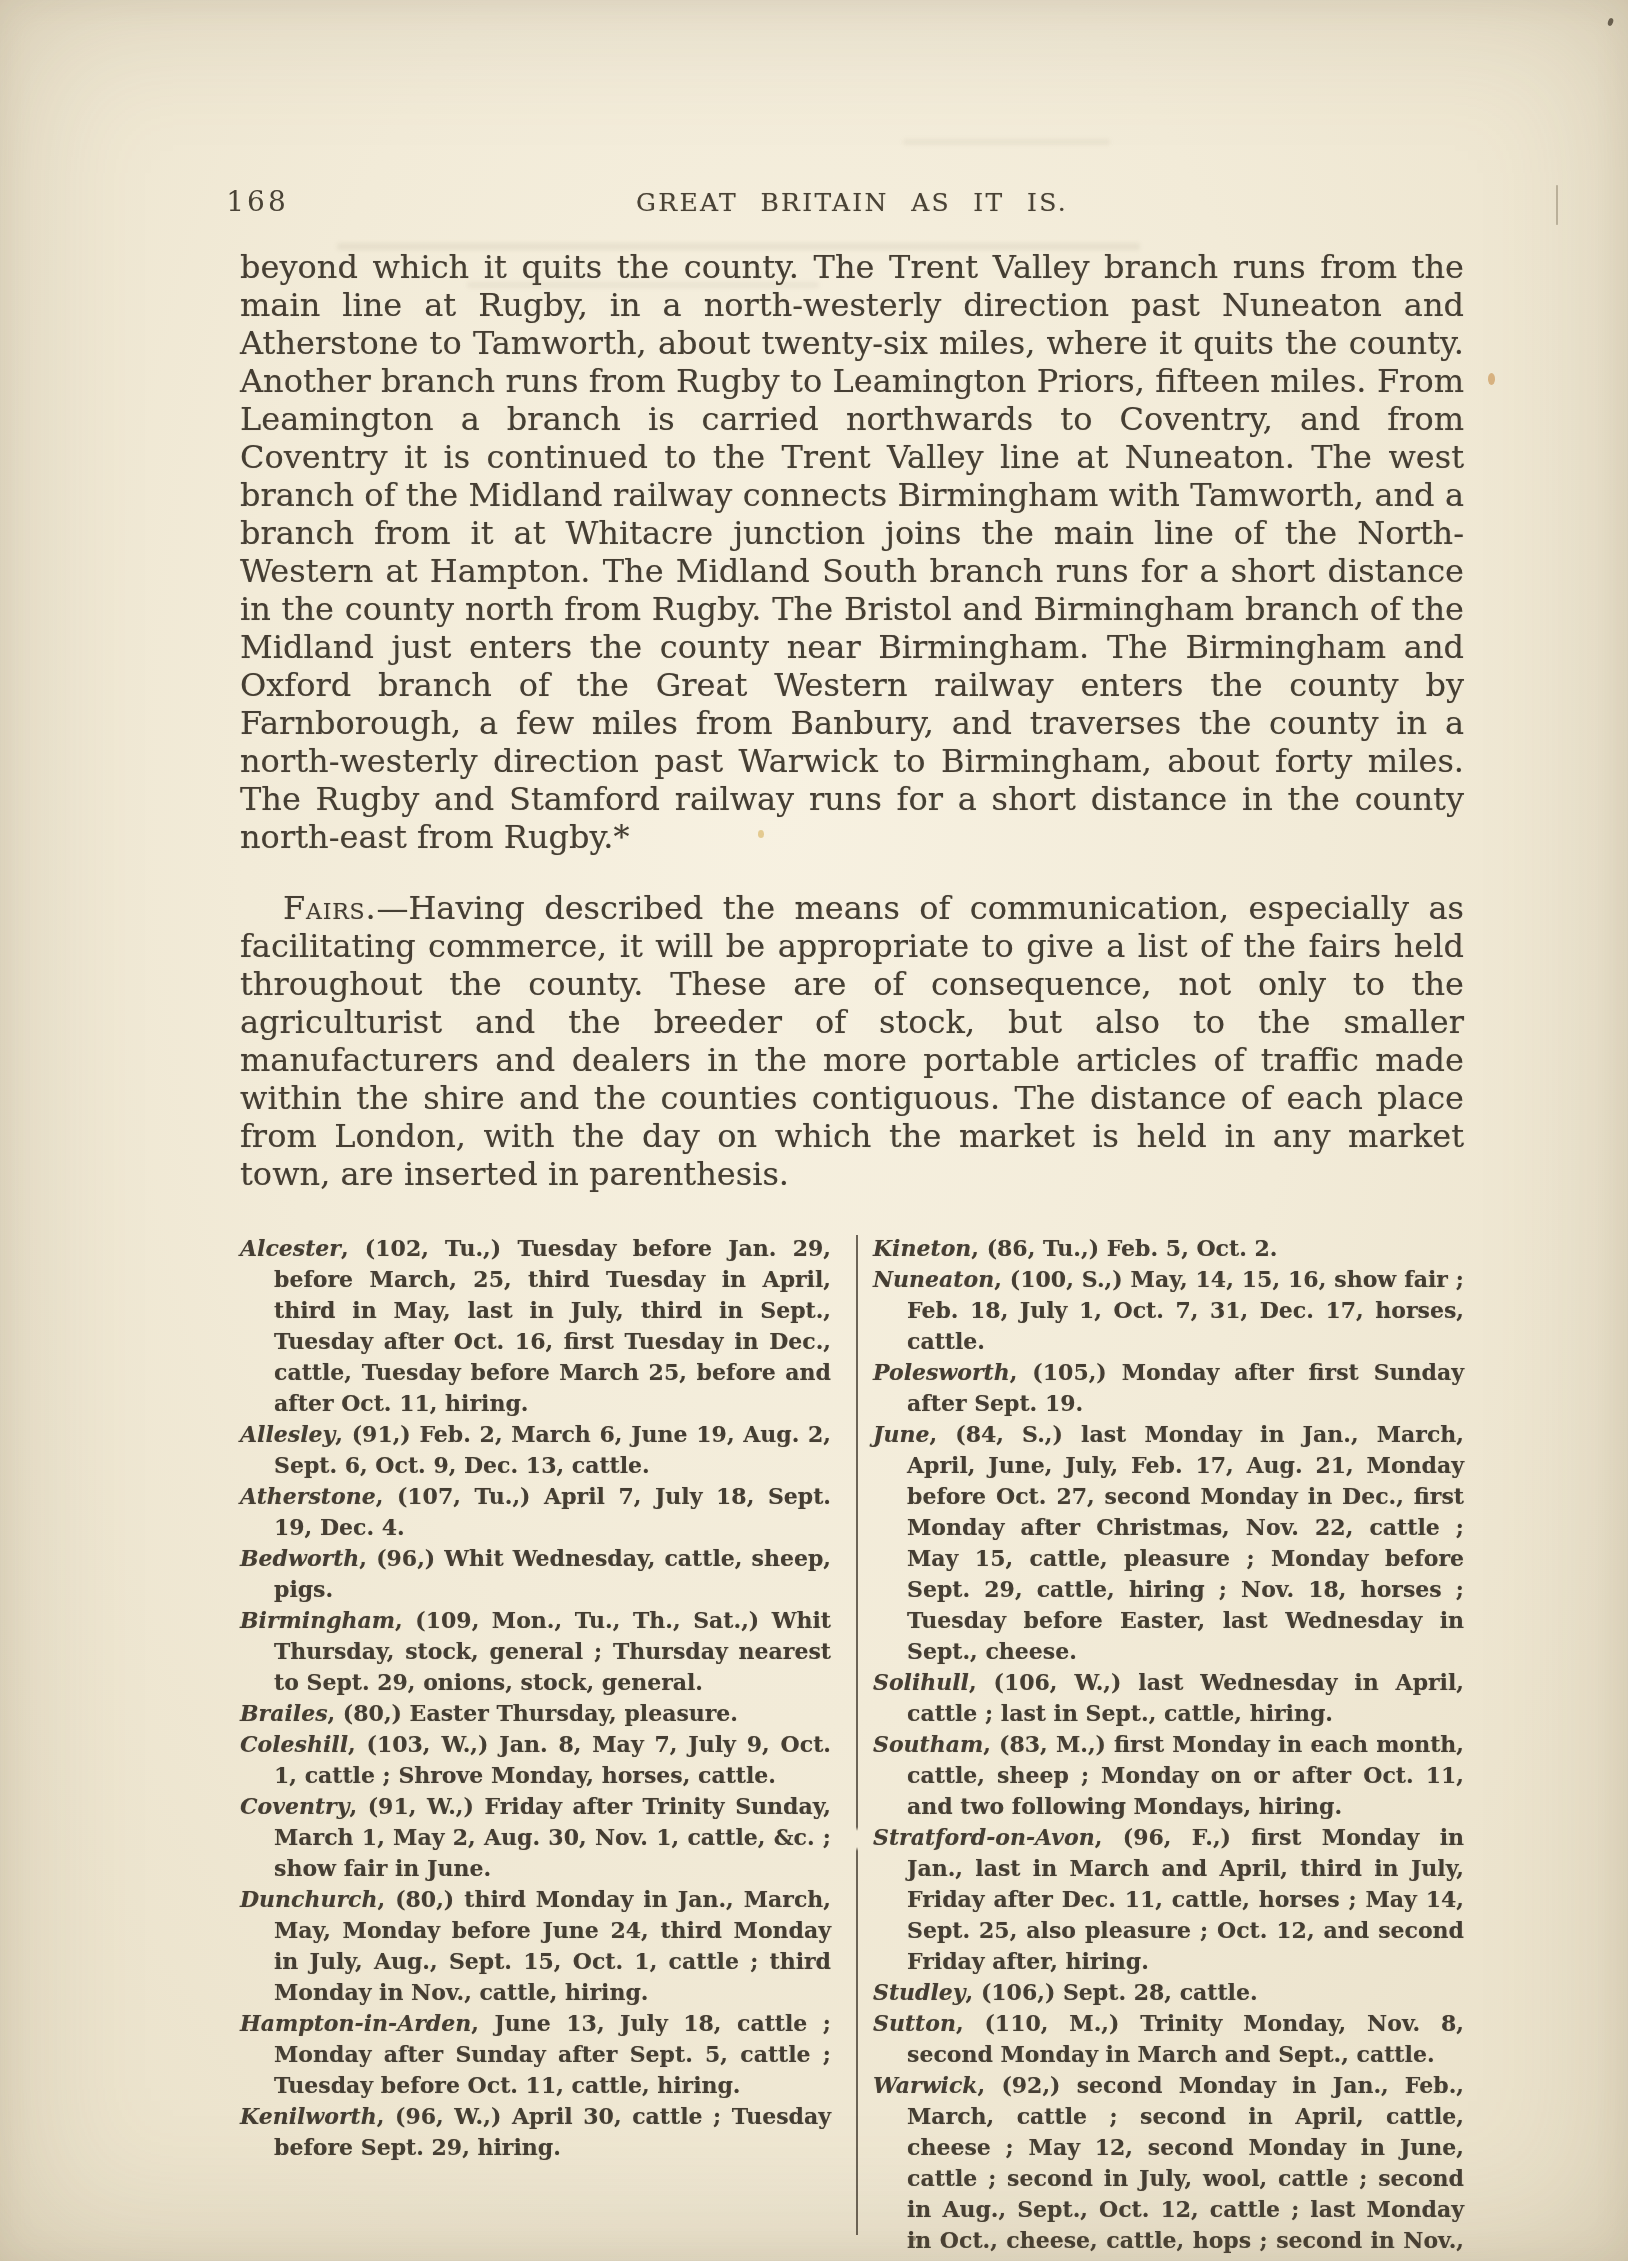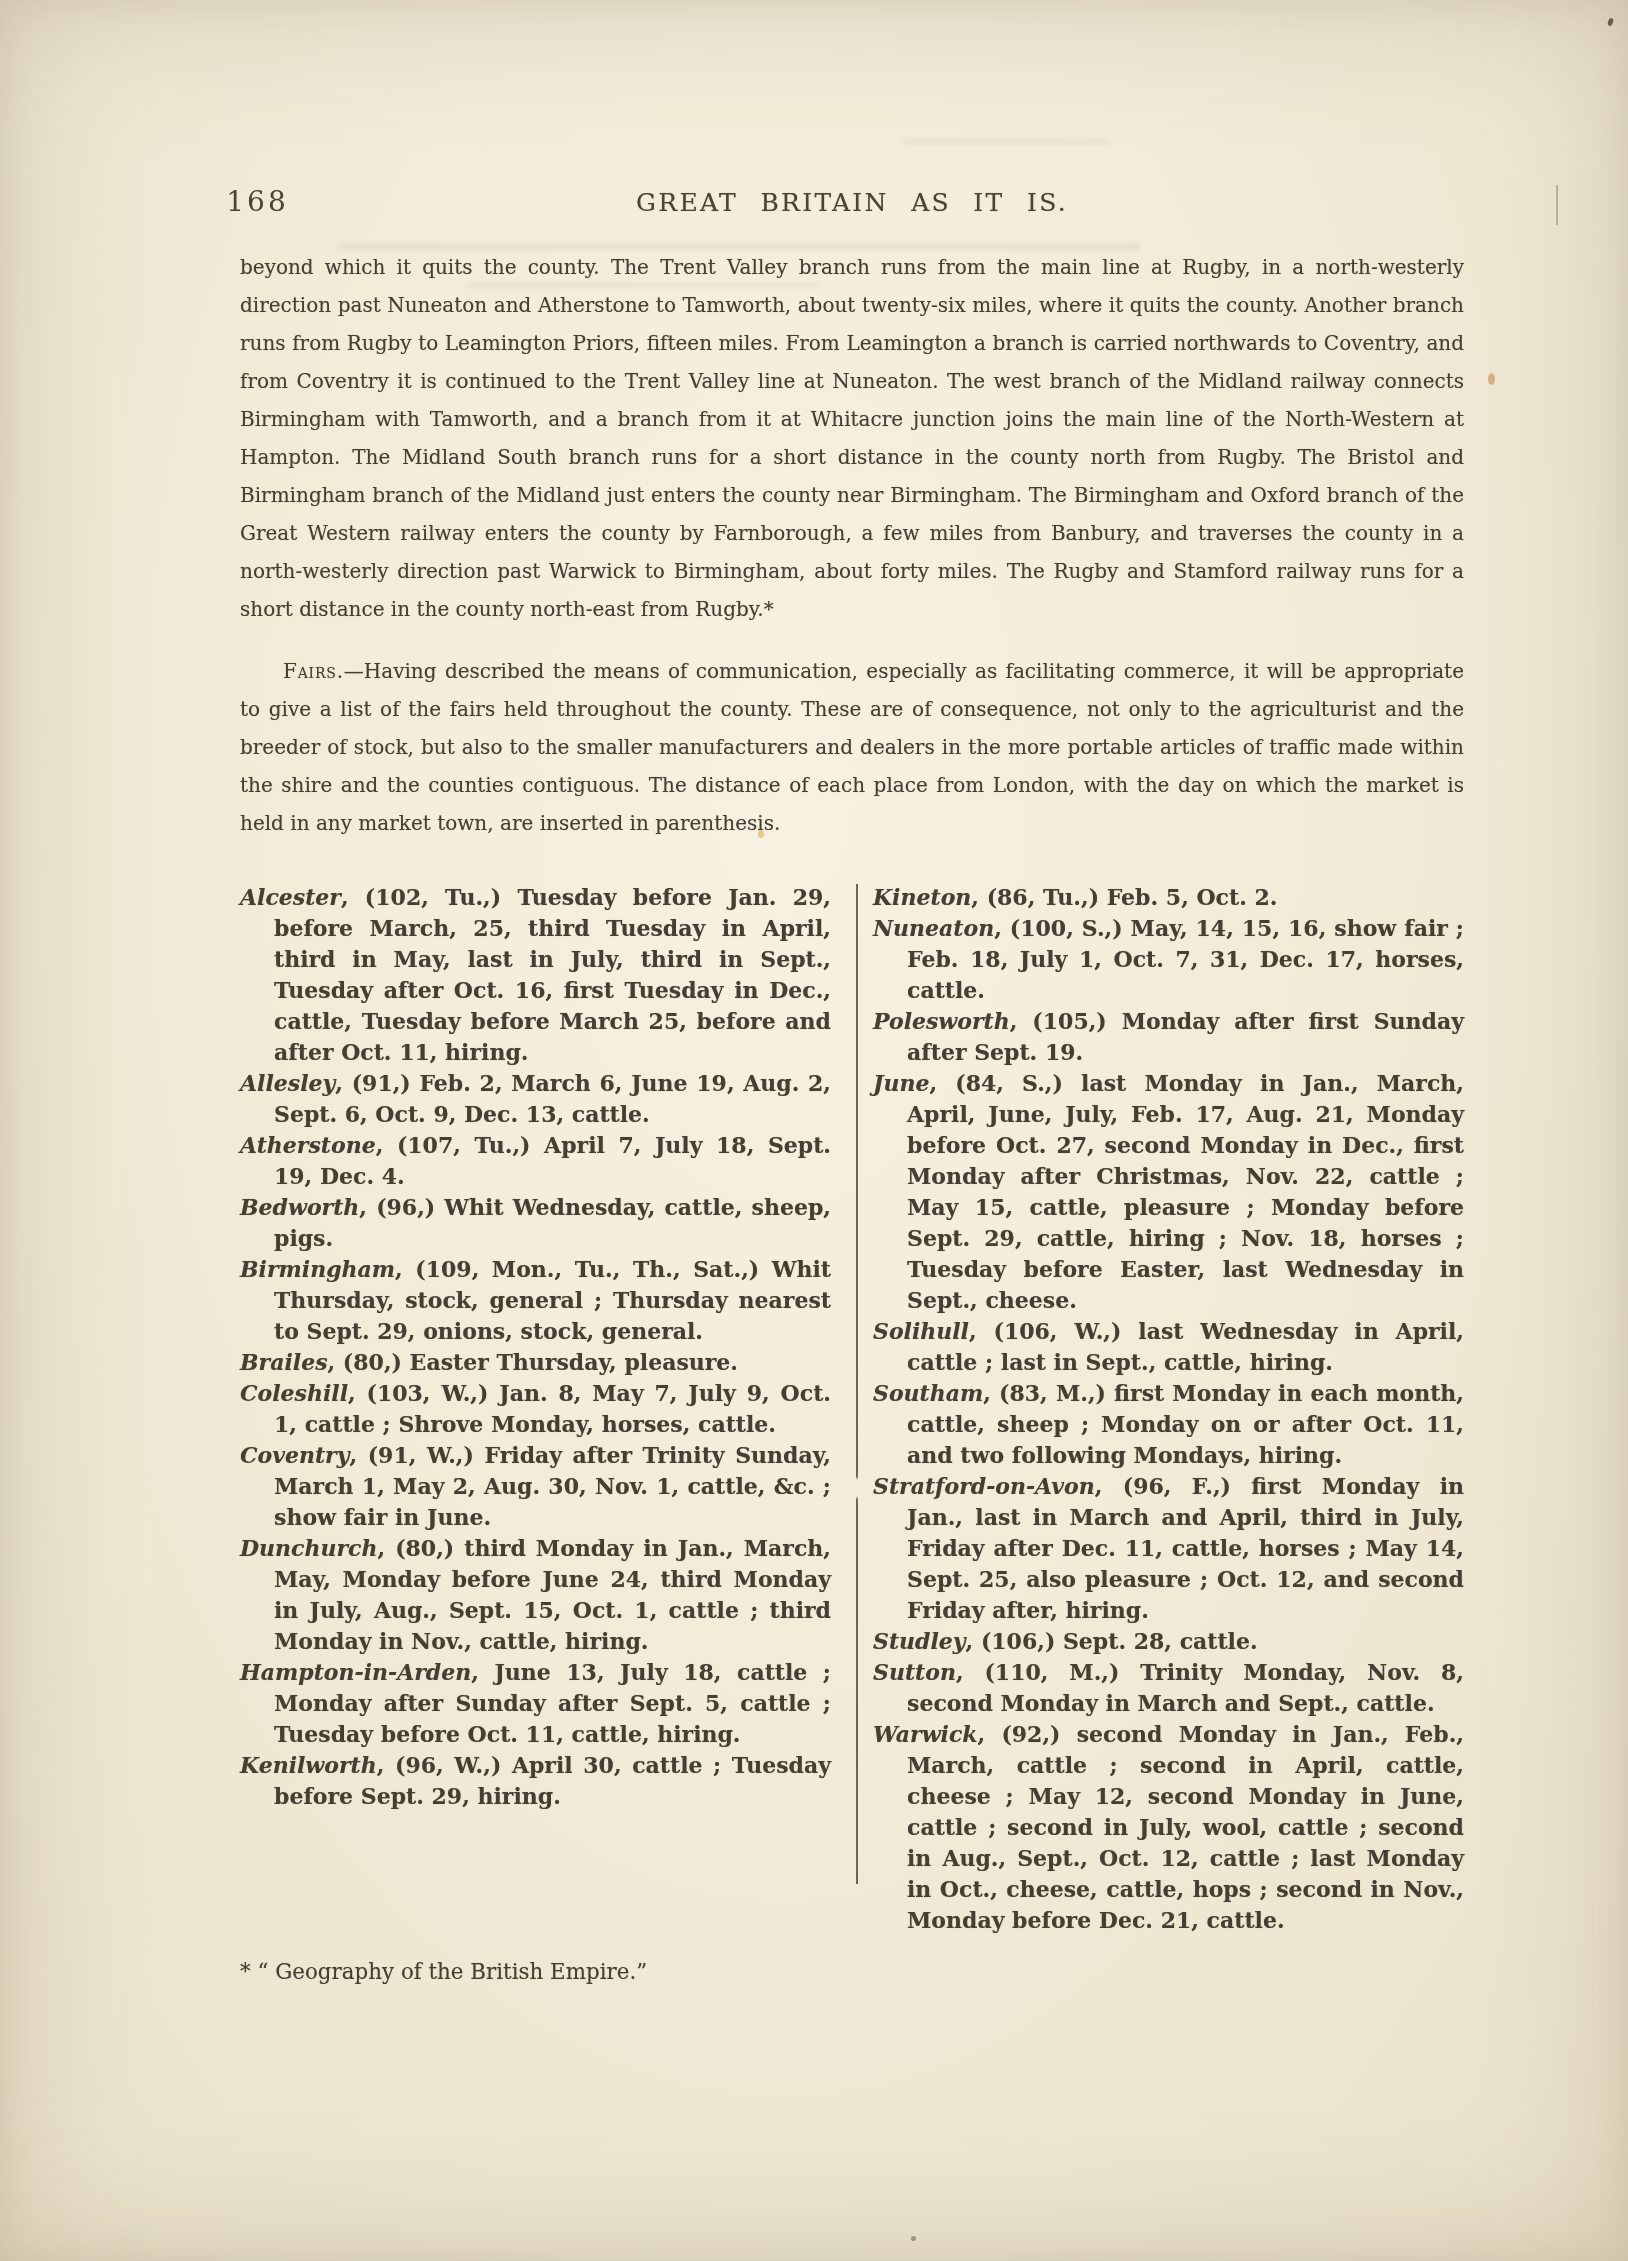--- a/index.html
+++ b/index.html
@@ -20,26 +20,26 @@
   .pagenum{
     position:absolute;left:-13.8px;top:3.1px;
     font-size:28px;letter-spacing:3.1px;color:#4a4336;
   }
   .running-header{
     text-align:center;font-size:25px;letter-spacing:2.3px;word-spacing:12.2px;
     color:#4a4336;padding-top:6.1px;
     text-shadow:0 0 0.8px rgba(70,60,45,.45);
   }
   .body-par{
-    margin:0;font-size:20px;line-height:38px;
+    margin:0;font-size:32px;line-height:38px;
     text-align:justify;text-align-last:left;
     text-shadow:0 0 0.8px rgba(70,60,45,.40);
   }
   #par-railways{margin-top:26px;}
-  #par-fairs{margin-top:24px;text-indent:43px;}
+  #par-fairs{margin-top:33px;text-indent:43px;}
   .smallcaps{font-variant:small-caps;letter-spacing:0.8px;}
   .fairs-list{
     position:relative;margin-top:40px;
     display:flex;justify-content:space-between;font-weight:bold;
   }
   .fairs-col{width:591px;font-size:22px;line-height:31px;}
   .fair-entry{
     margin:0;padding-left:34px;text-indent:-34px;
     text-align:justify;text-align-last:left;
     text-shadow:0 0 0.8px rgba(70,60,45,.38);

